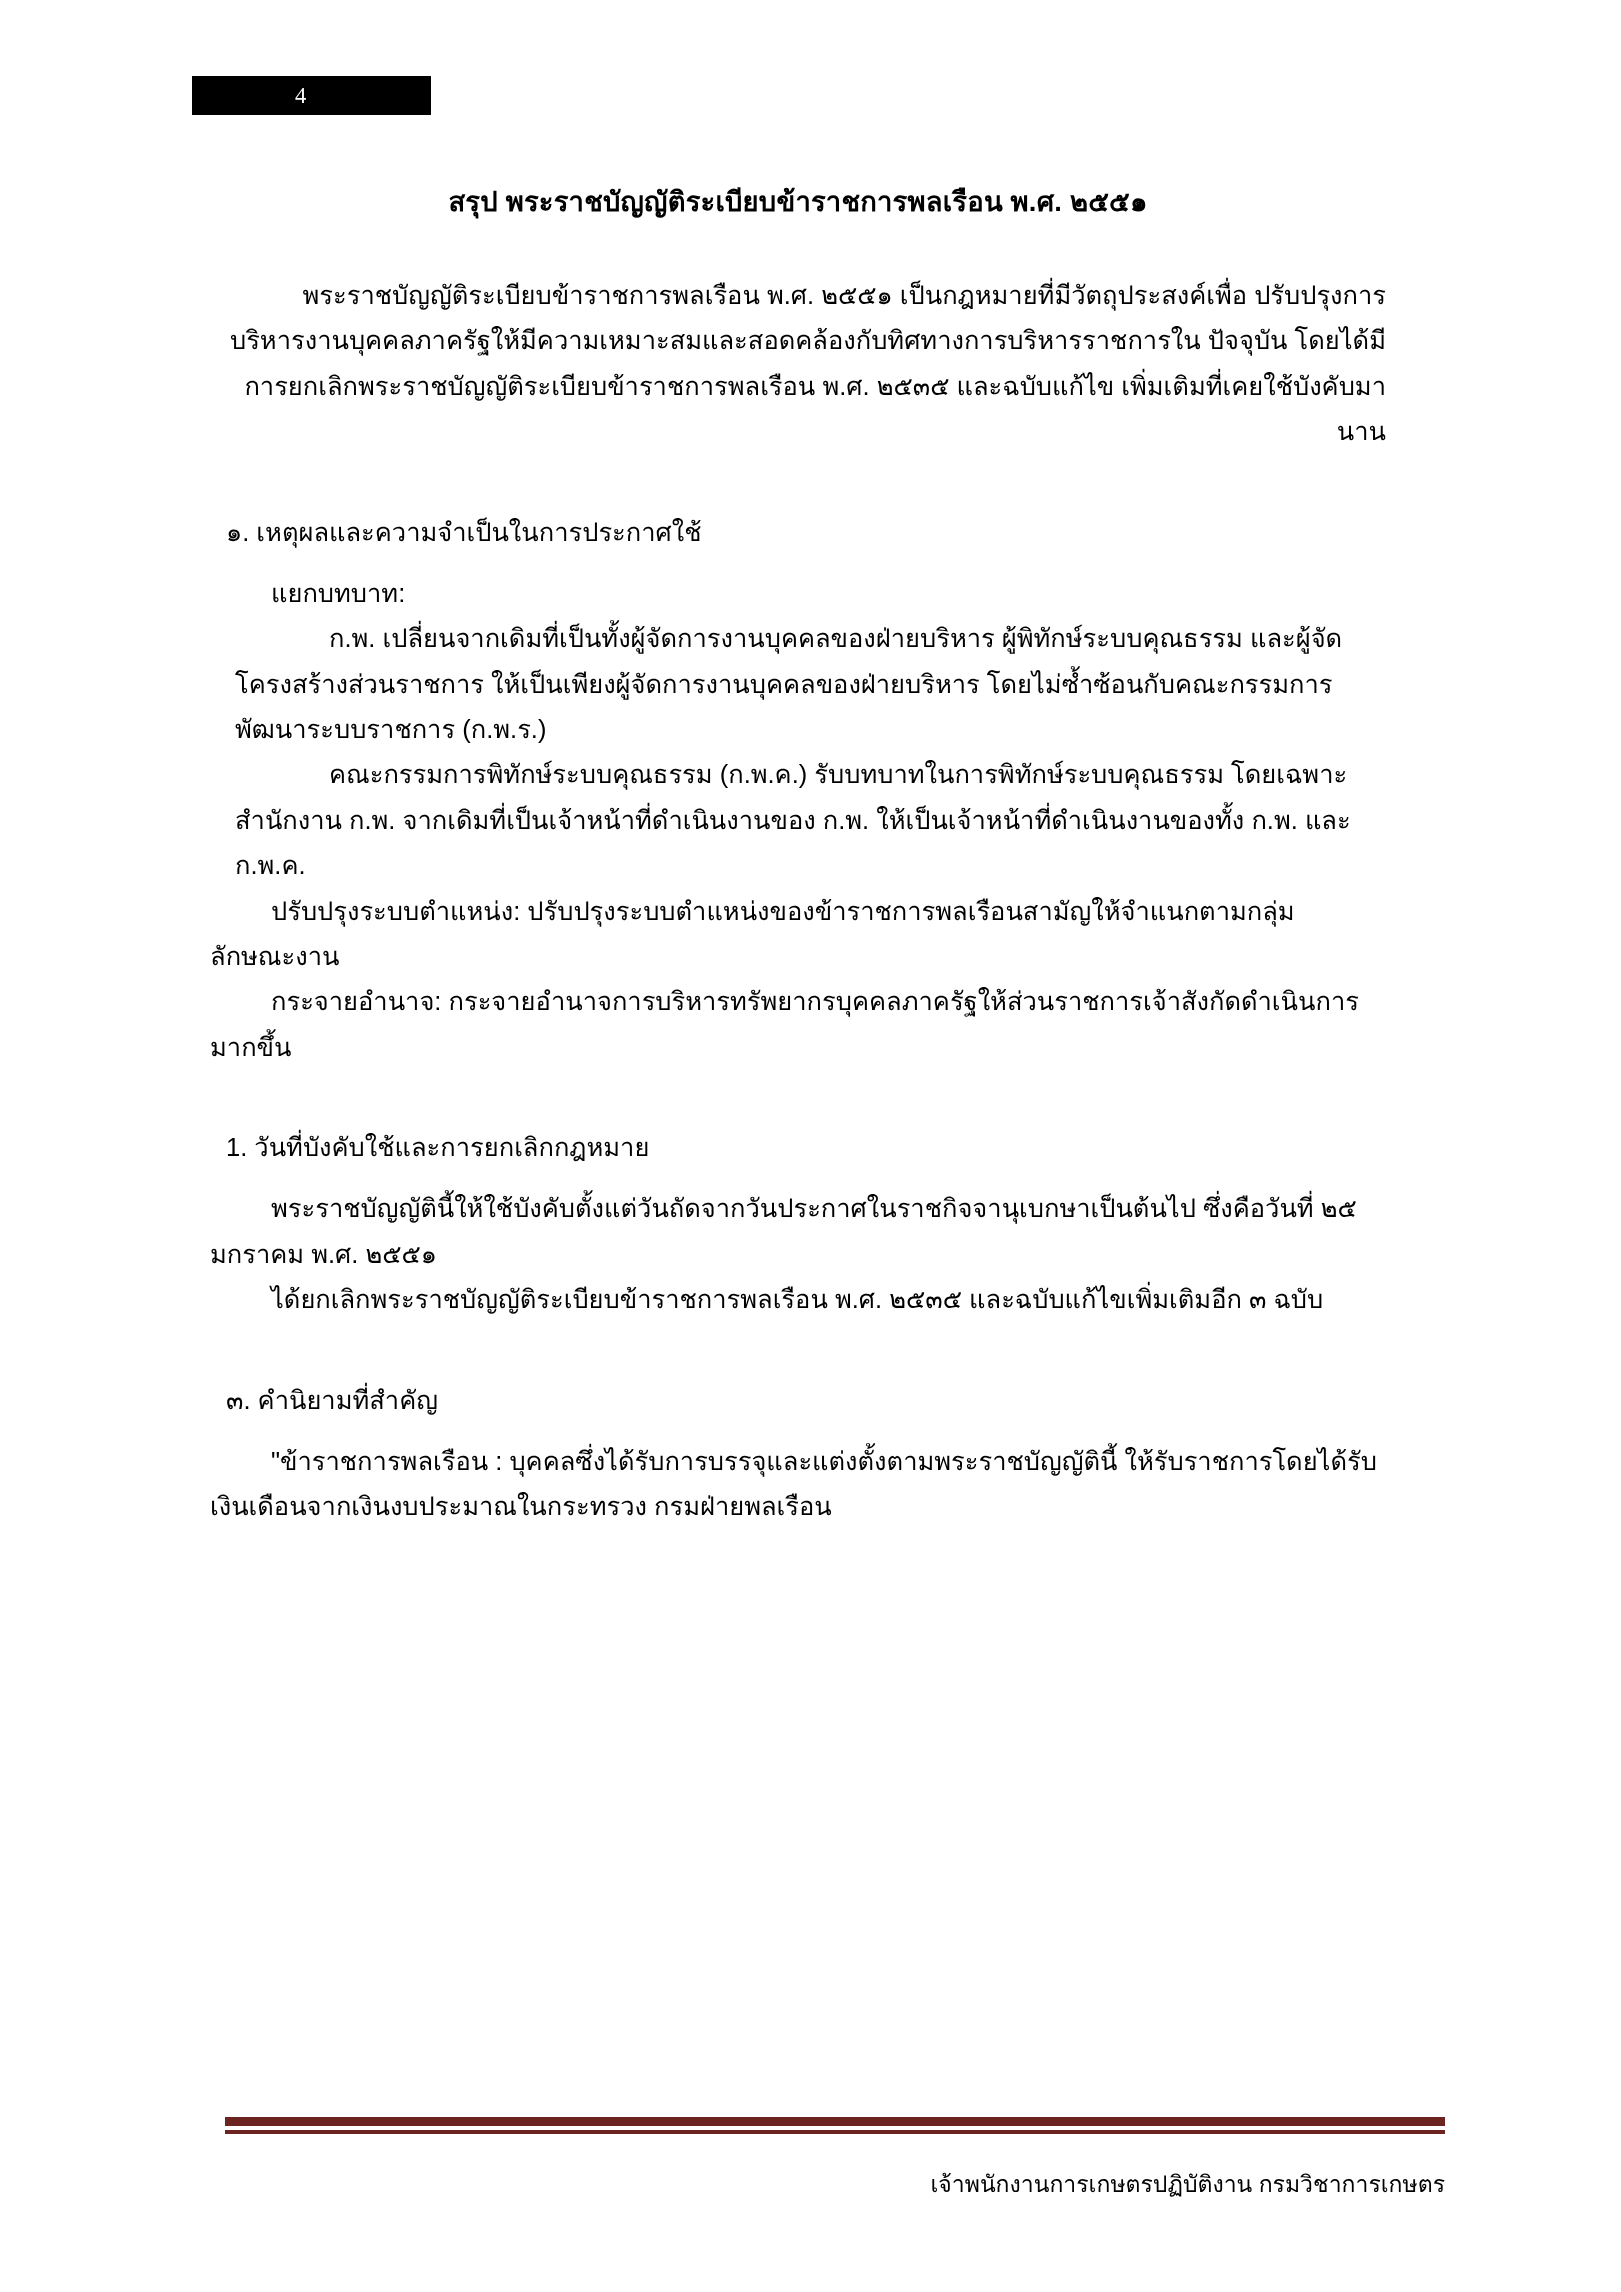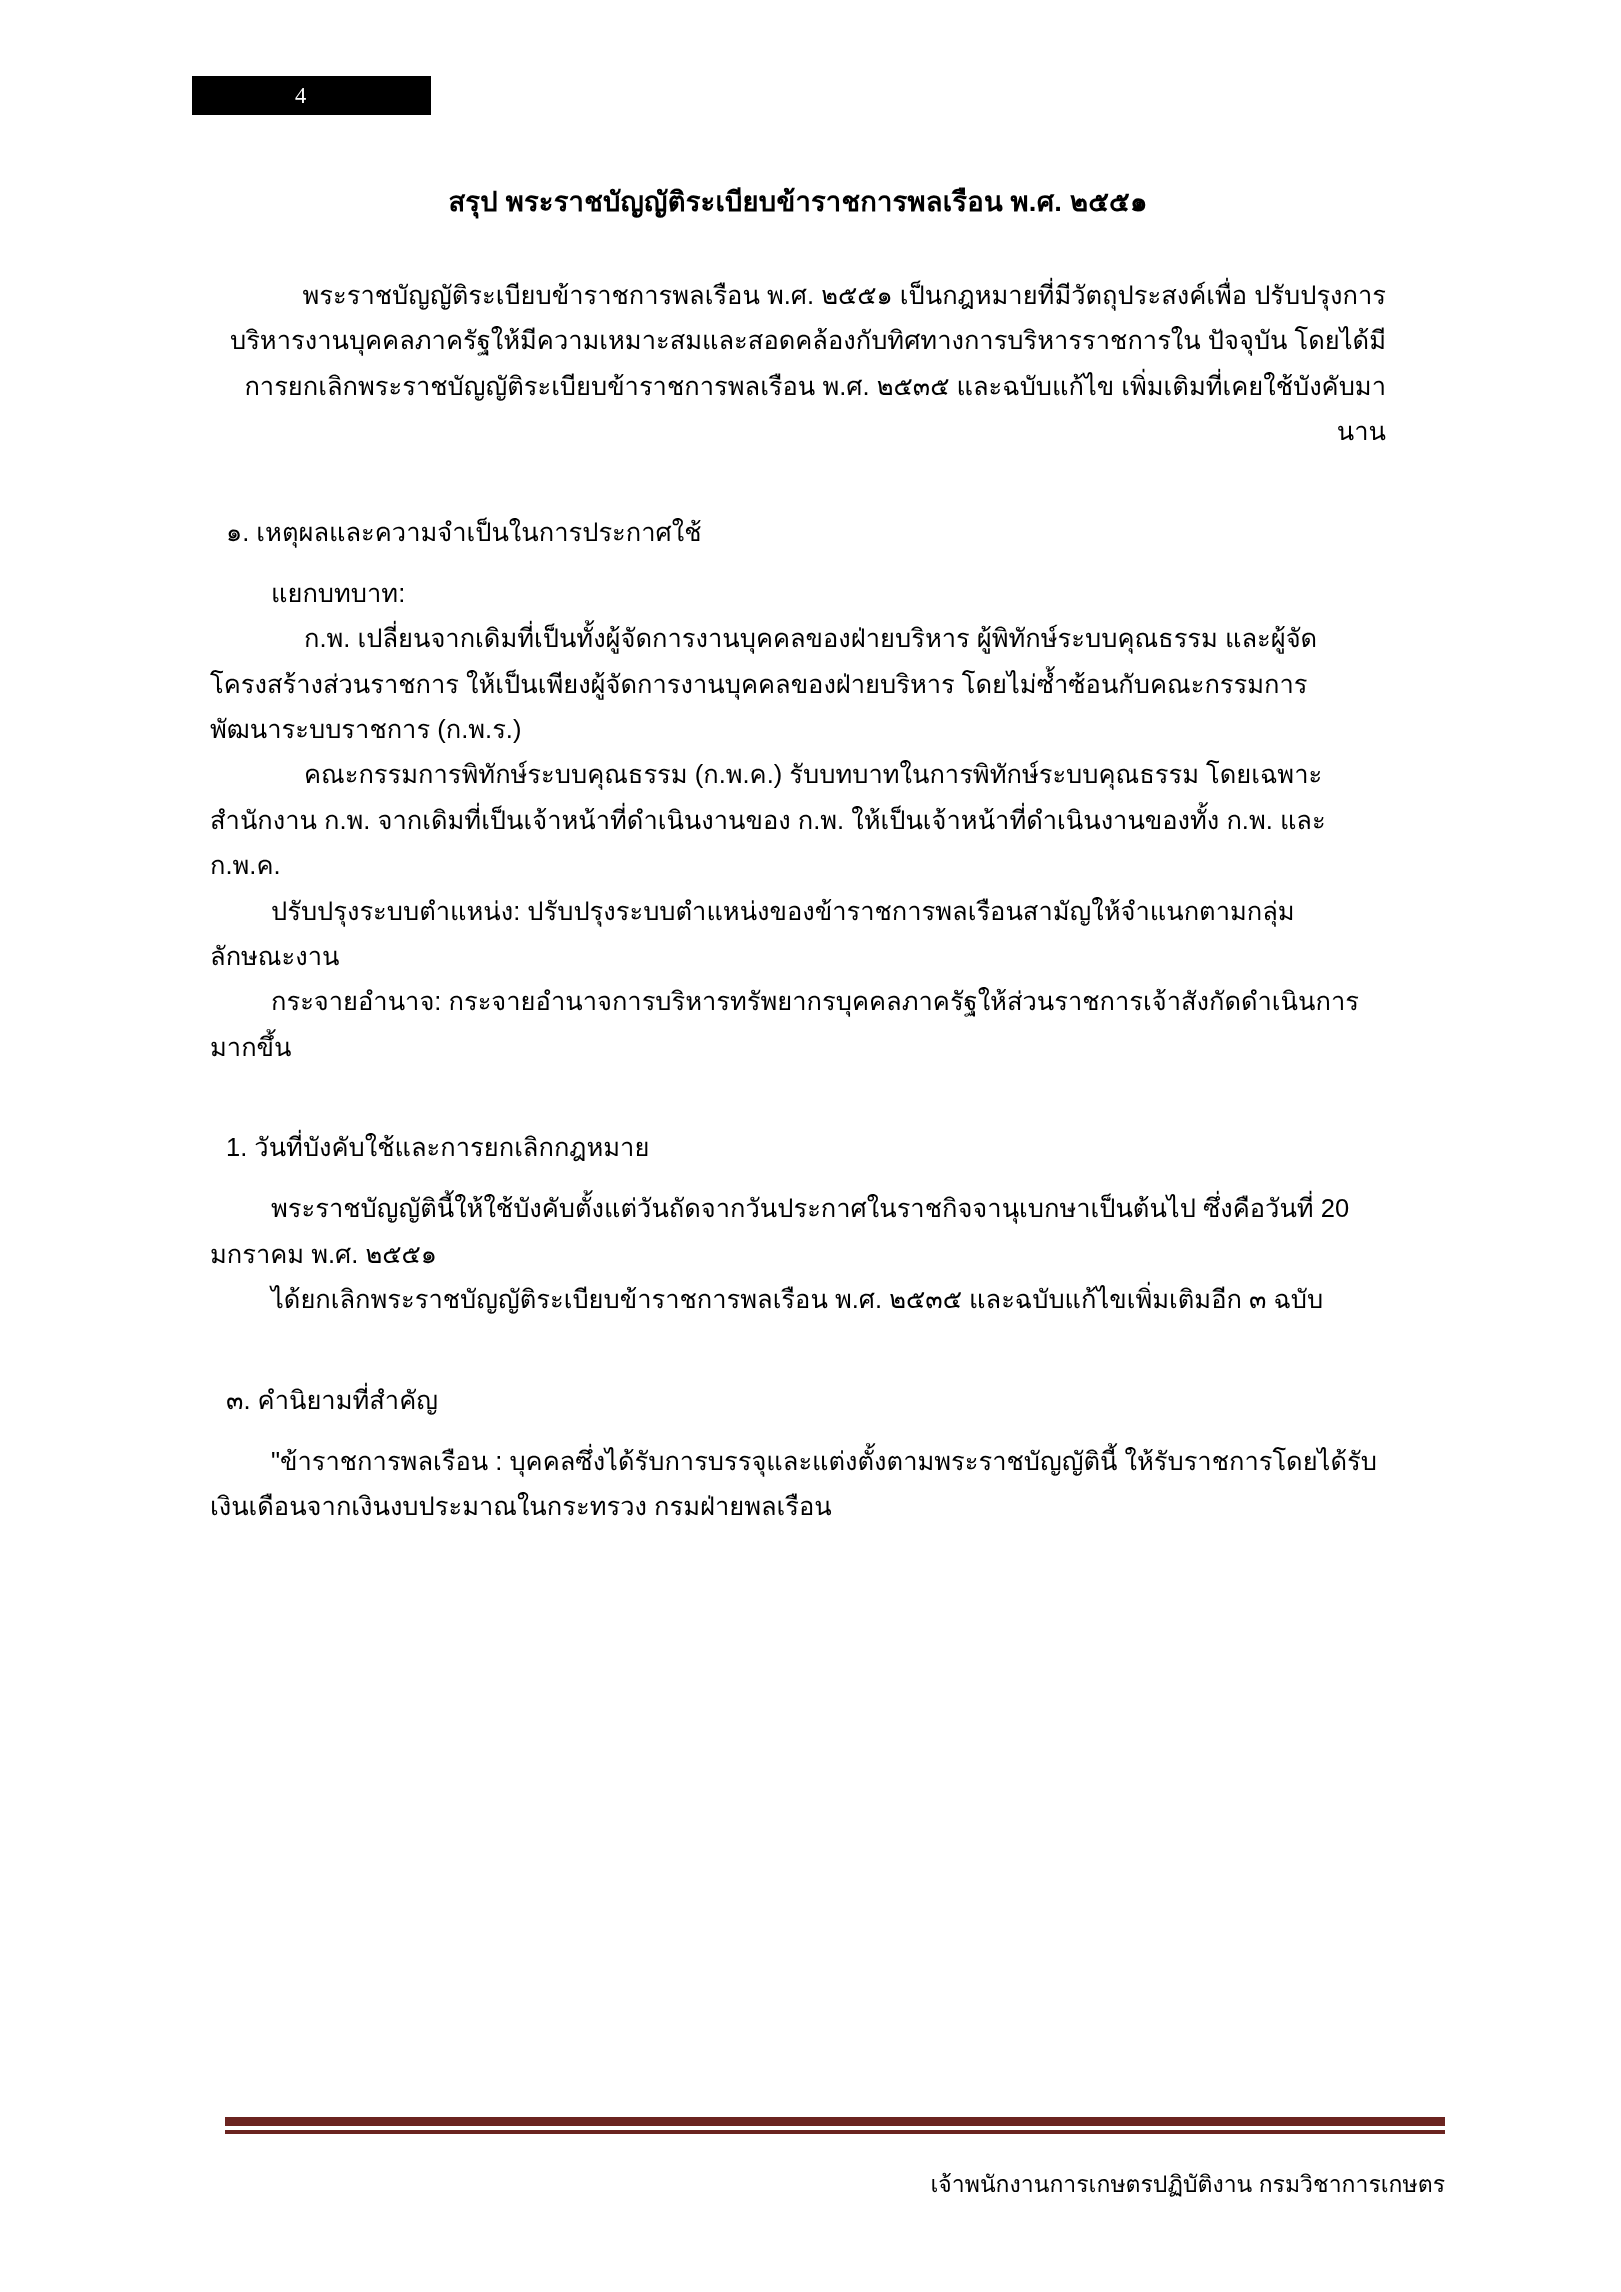--- a/index.html
+++ b/index.html
@@ -73,20 +73,21 @@
   }
 
   .para.indent-2 {
     padding-left: 0;
     text-indent: 61px;
   }
 
   .para.indent-3 {
     padding-left: 0;
     text-indent: 94px;
+    margin-left: 25px;
   }
 
   .spacer-lg { height: 39px; }
 
   .section-heading {
     font-size: 25.5px;
     line-height: 1.78;
     margin: 16px;
   }
 
@@ -175,21 +176,21 @@
     <p class="para indent-2">
       <span>กระจายอำนาจ: กระจายอำนาจการบริหารทรัพยากรบุคคลภาครัฐให้ส่วนราชการเจ้าสังกัดดำเนินการ</span>
       <span>มากขึ้น</span>
     </p>
 
     <div class="spacer-lg"></div>
 
     <p class="section-heading">1. วันที่บังคับใช้และการยกเลิกกฎหมาย</p>
 
     <p class="para indent-2">
-      <span>พระราชบัญญัตินี้ให้ใช้บังคับตั้งแต่วันถัดจากวันประกาศในราชกิจจานุเบกษาเป็นต้นไป ซึ่งคือวันที่ 20</span>
+      <span>พระราชบัญญัตินี้ให้ใช้บังคับตั้งแต่วันถัดจากวันประกาศในราชกิจจานุเบกษาเป็นต้นไป ซึ่งคือวันที่ ๒๕</span>
       <span>มกราคม พ.ศ. ๒๕๕๑</span>
     </p>
 
     <p class="para indent-2">
       <span>ได้ยกเลิกพระราชบัญญัติระเบียบข้าราชการพลเรือน พ.ศ. ๒๕๓๕ และฉบับแก้ไขเพิ่มเติมอีก ๓ ฉบับ</span>
     </p>
 
     <div class="spacer-lg"></div>
 
     <p class="section-heading">๓. คำนิยามที่สำคัญ</p>

